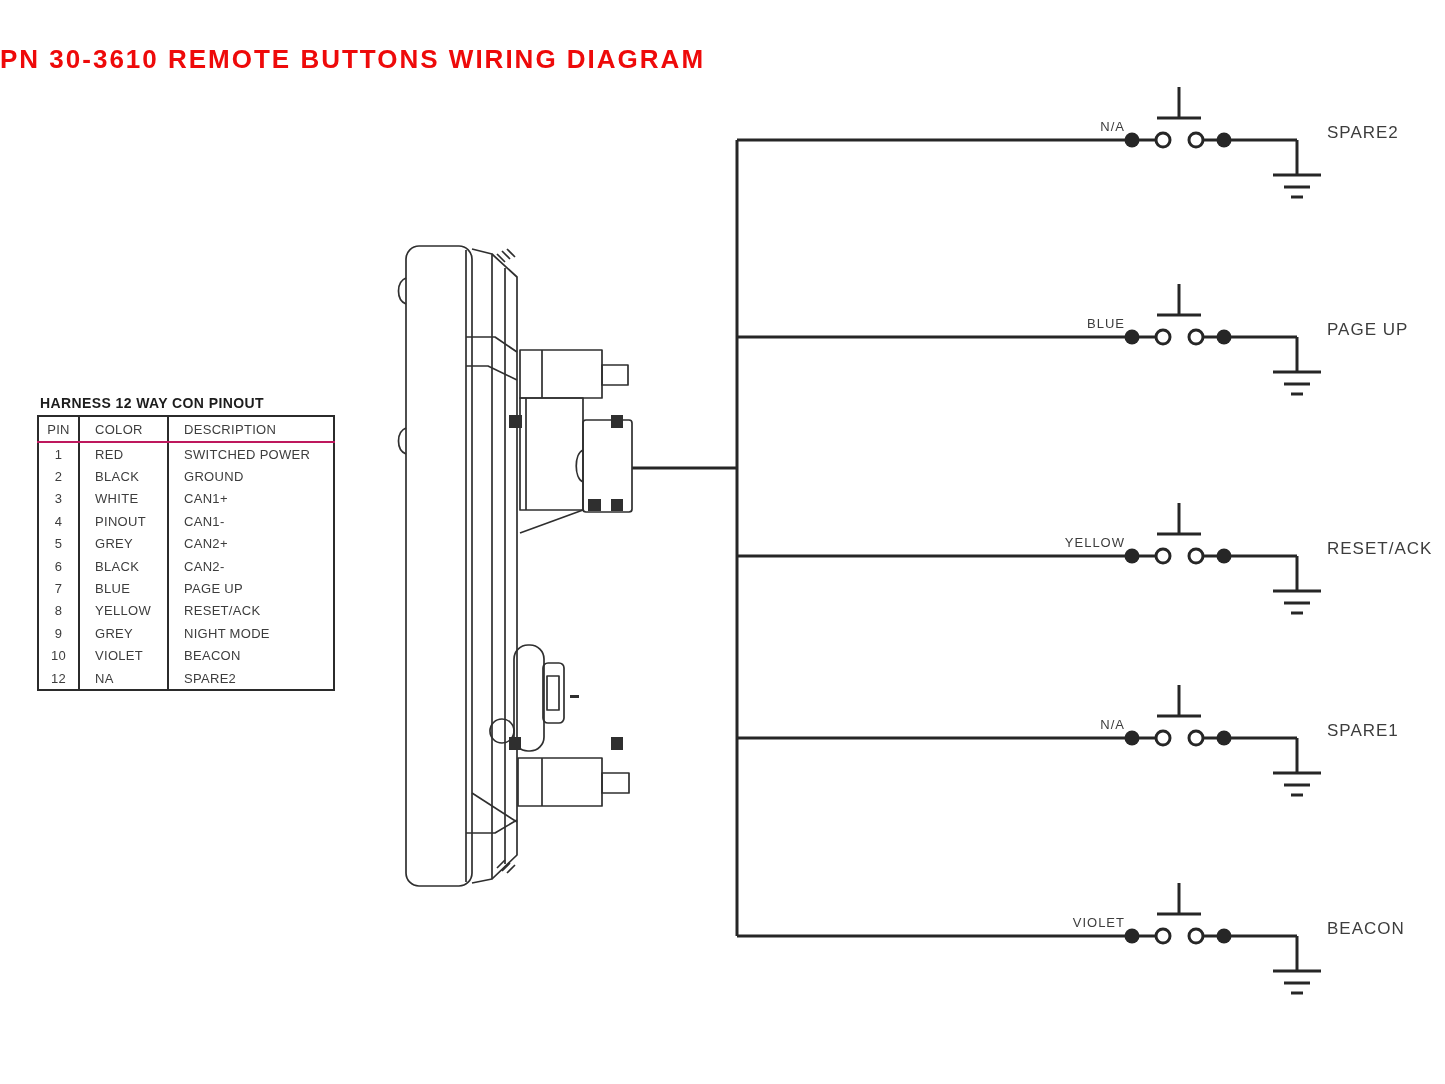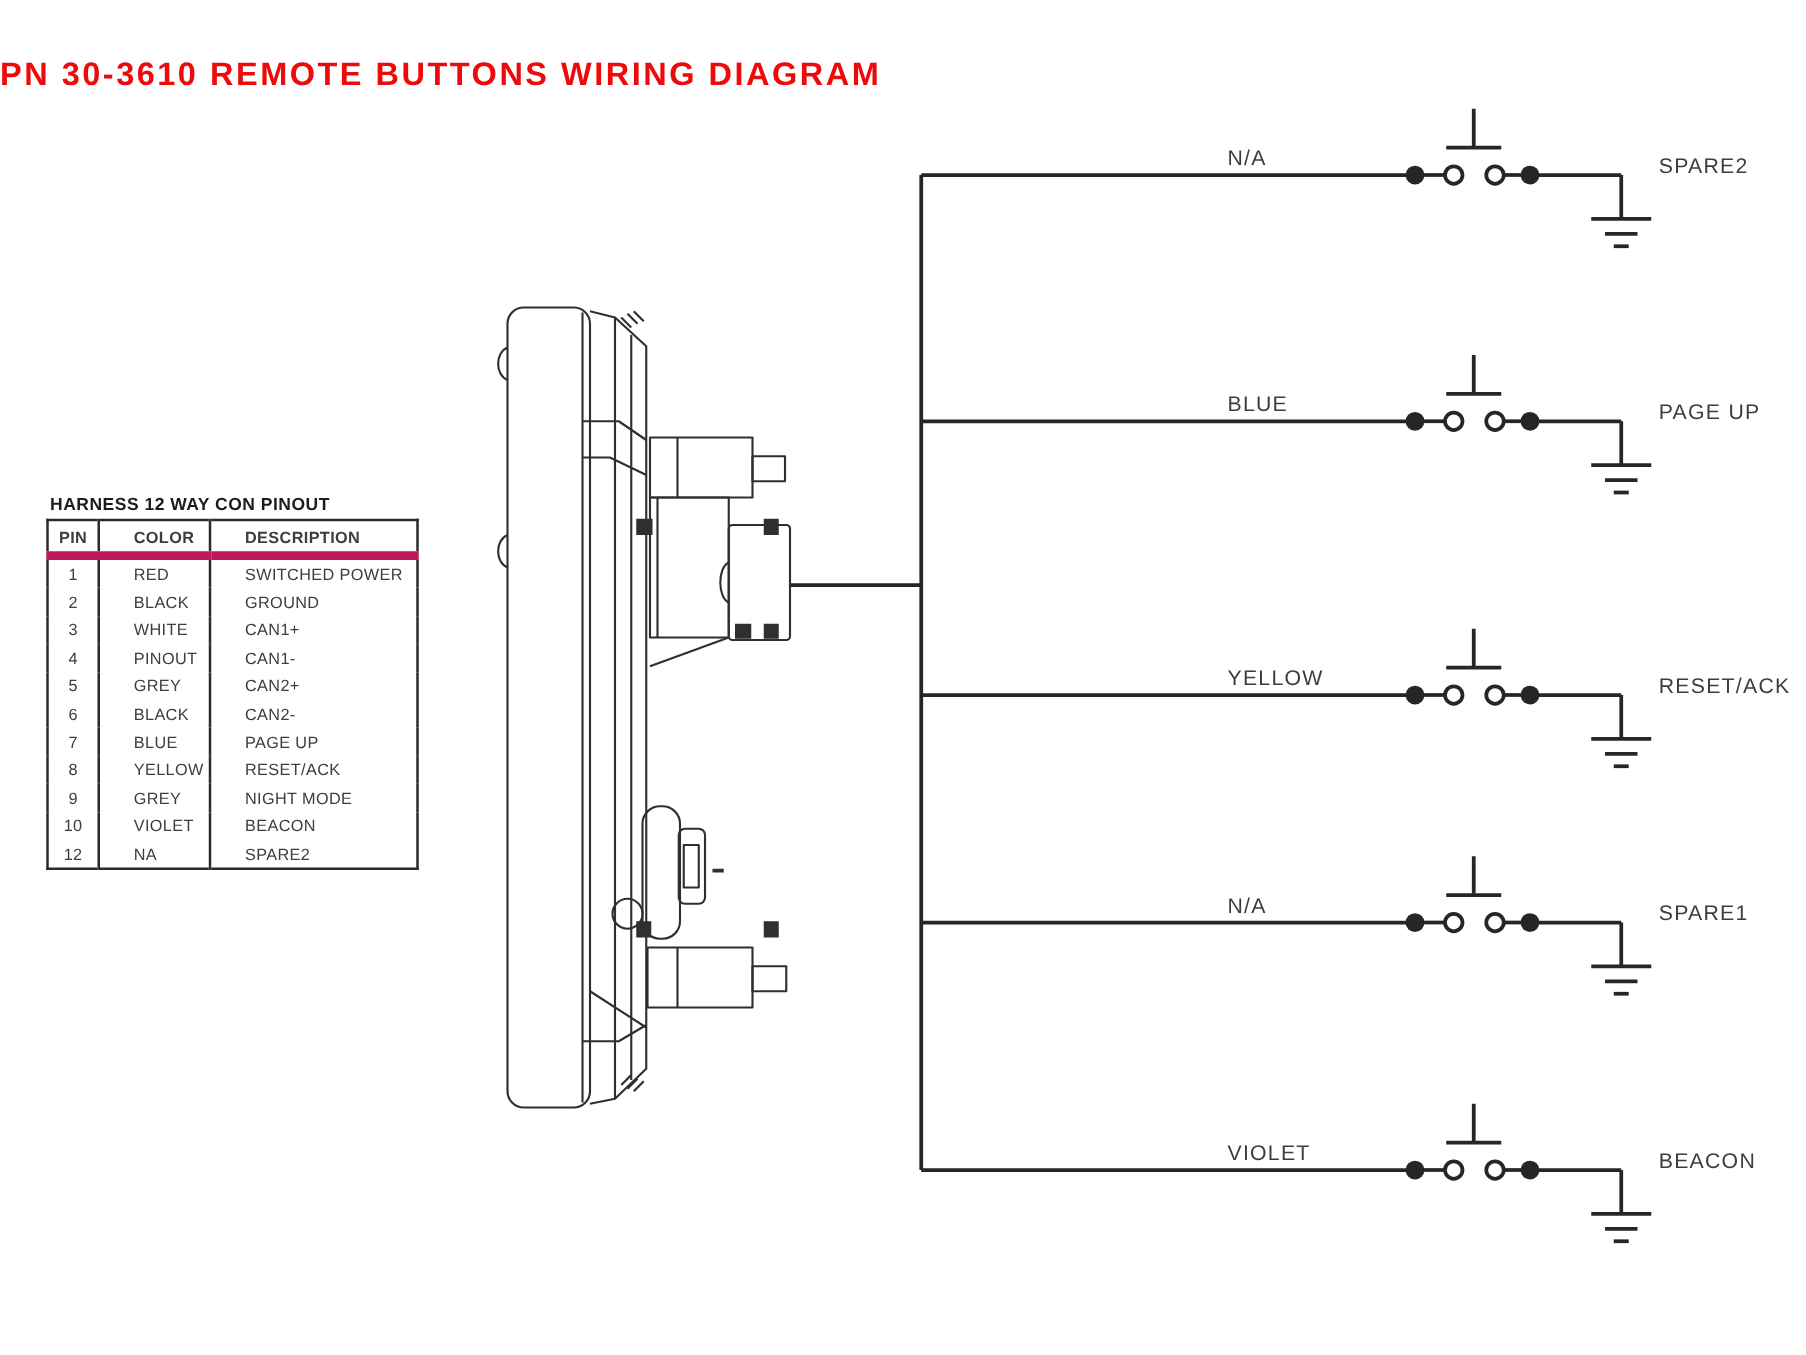--- a/index.html
+++ b/index.html
@@ -22,33 +22,33 @@
   .pinout-wrap{position:absolute;left:13px;top:395px;color:var(--text);margin-left:24px;}
   .pinout-title{
     font-size:14px;font-weight:bold;color:#1c1c1c;letter-spacing:.4px;margin:0 0 4px 3px;
   }
   table.pinout{
     border-collapse:collapse;table-layout:fixed;
     border:2px solid #2b2b2b;
   }
   table.pinout th, table.pinout td{
     font-size:13px;letter-spacing:.3px;color:var(--text);font-weight:normal;
-    white-space:nowrap;overflow:hidden;padding:0 0 0 27px;text-align:left;vertical-align:middle;
+    white-space:nowrap;overflow:hidden;padding:0 0 0 15px;text-align:left;vertical-align:middle;
   }
   table.pinout col.c-pin{width:41px;}
   table.pinout col.c-color{width:89px;}
   table.pinout col.c-desc{width:166px;}
-  table.pinout th{height:24px;border-bottom:7px solid #be185d;font-weight:bold;}
+  table.pinout th{height:24px;border-bottom:2px solid #be185d;}
   table.pinout td{height:22.4px;}
   table.pinout .col-div{border-left:2px solid #2b2b2b;}
   table.pinout th.pin, table.pinout td.pin{text-align:center;padding:0;}
   
   .wire-color-label{
-    position:absolute;right:303px;height:22px;line-height:22px;width:160px;
-    text-align:left;font-size:17px;letter-spacing:1px;color:var(--text);
+    position:absolute;right:320px;height:22px;line-height:22px;width:160px;
+    text-align:right;font-size:13px;letter-spacing:1px;color:var(--text);
   }
   .switch-function-label{
     position:absolute;left:1327px;height:22px;line-height:22px;
     font-size:17px;letter-spacing:1px;color:var(--text);
   }
 </style>
 </head>
 <body>
 
 <div id="canvas">

